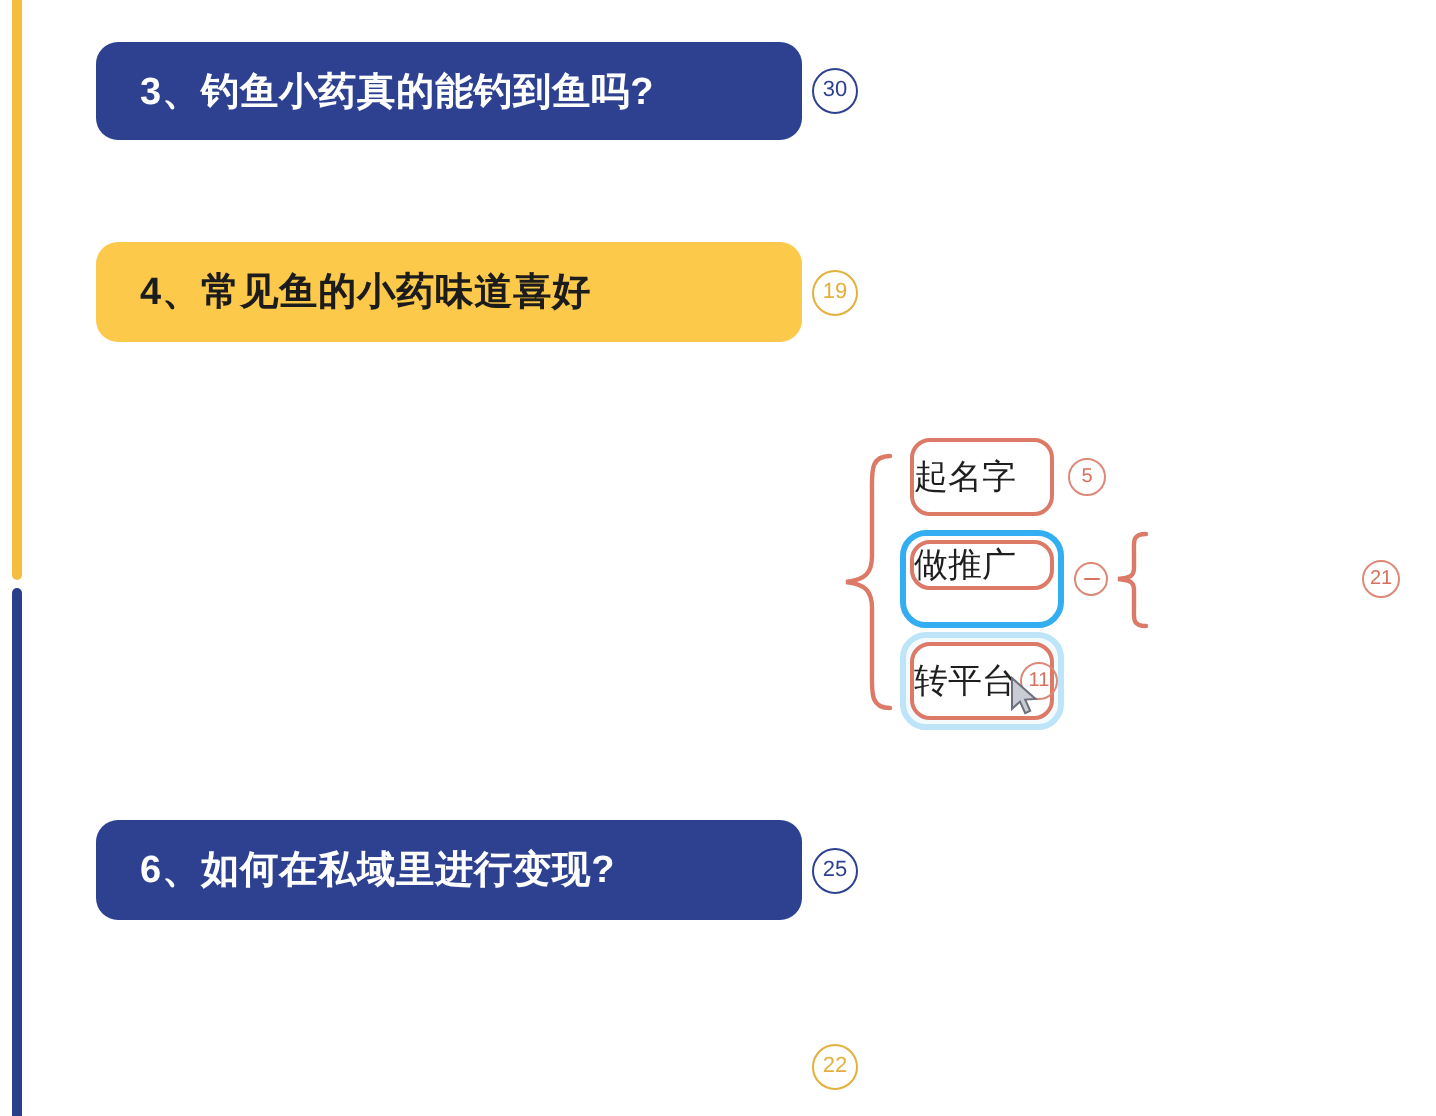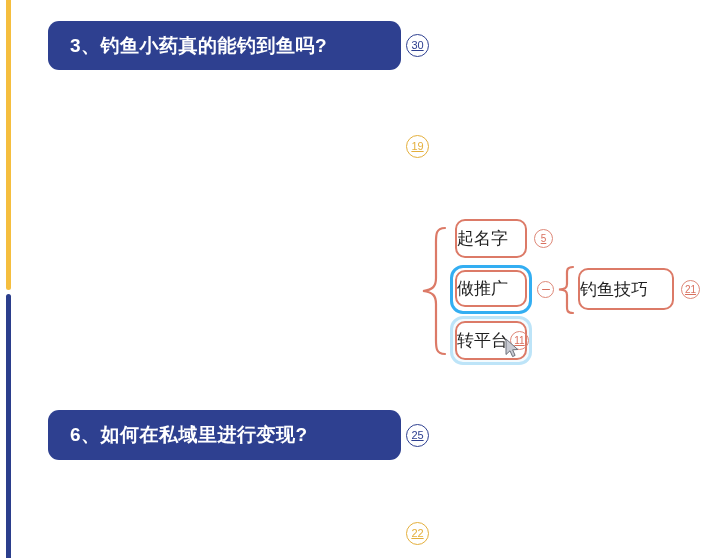--- a/index.html
+++ b/index.html
@@ -49,21 +49,20 @@
   .badge {
     position: absolute;
     box-sizing: border-box;
     display: flex;
     align-items: center;
     justify-content: center;
     border-radius: 50%;
     background: transparent;
     font-weight: 400;
     line-height: 1;
-    text-decoration: underline;
   }
   .badge.lg {
     width: 23px; height: 23px;
     border: 1.4px solid #2E4090;
     color: #2E4090;
     font-size: 11px;
   }
   .badge.lg.amber { border-color: #E4AF3C; color: #E4AF3C; }
   .badge.sm {
     width: 19px; height: 19px;
@@ -135,37 +134,40 @@
 <div id="canvas">
 
   <div class="spine spine-top"></div>
   <div class="spine spine-bottom"></div>
 
   <div class="pill blue" style="left:48px; top:21px; width:353px; height:49px;">
     <span>3、钓鱼小药真的能钓到鱼吗?</span>
   </div>
   <div class="badge lg" style="left:406px; top:34px;">30</div>
 
+  <div class="pill yellow" style="left:48px; top:121px; width:353px; height:50px;">
+    <span>4、常见鱼的小药味道喜好</span>
+  </div>
   <div class="badge lg amber" style="left:406px; top:135px;">19</div>
 
 
   <div class="brace" style="left:421px; top:226px;">
     <svg width="26" height="130" viewBox="0 0 26 130" fill="none">
       <path d="M24 2 C14 2, 15 10, 15 20 L15 52 C15 60, 12 64, 2 65
                C12 66, 15 70, 15 78 L15 110 C15 120, 14 128, 24 128" stroke="#DC7A67" stroke-width="2.2" stroke-linecap="round" fill="none"></path>
     </svg>
   </div>
 
   <div class="subnode" style="left:455px; top:219px; width:72px; height:39px;">
     <span>起名字</span>
   </div>
   <div class="badge sm" style="left:534px; top:229px;">5</div>
 
   <div class="sel-ring" style="left:450px; top:265px; width:82px; height:49px;"></div>
-  <div class="subnode" style="left:455px; top:270px; width:72px; height:37px;">
+  <div class="subnode" style="left:455px; top:270px; width:72px; height:25px;">
     <span>做推广</span>
   </div>
 
   <div class="hover-ring" style="left:450px; top:316px; width:82px; height:49px;"></div>
   <div class="subnode" style="left:455px; top:321px; width:72px; height:39px;">
     <span>转平台</span>
   </div>
   <div class="badge sm" style="left:510px; top:331px;">11</div>
 
   <div class="cursor" style="left:505px; top:338px;">
@@ -178,23 +180,20 @@
     <span class="bar"></span>
   </div>
 
   <div class="brace" style="left:557px; top:265px;">
     <svg width="18" height="50" viewBox="0 0 18 50" fill="none">
       <path d="M16 2 C9 2, 10 6, 10 11 L10 19 C10 23, 8 24, 2 24.5
                C8 25, 10 26, 10 30 L10 39 C10 44, 9 48, 16 48" stroke="#DC7A67" stroke-width="2.2" stroke-linecap="round" fill="none"></path>
     </svg>
   </div>
 
-  <div class="subnode" style="left:578px; top:268px; width:96px; height:42px;">
-    <span>钓鱼技巧</span>
-  </div>
   <div class="badge sm" style="left:681px; top:280px;">21</div>
 
   <div class="pill blue" style="left:48px; top:410px; width:353px; height:50px;">
     <span>6、如何在私域里进行变现?</span>
   </div>
   <div class="badge lg" style="left:406px; top:424px;">25</div>
 
   <div class="badge lg amber" style="left:406px; top:522px;">22</div>
 
 </div>

